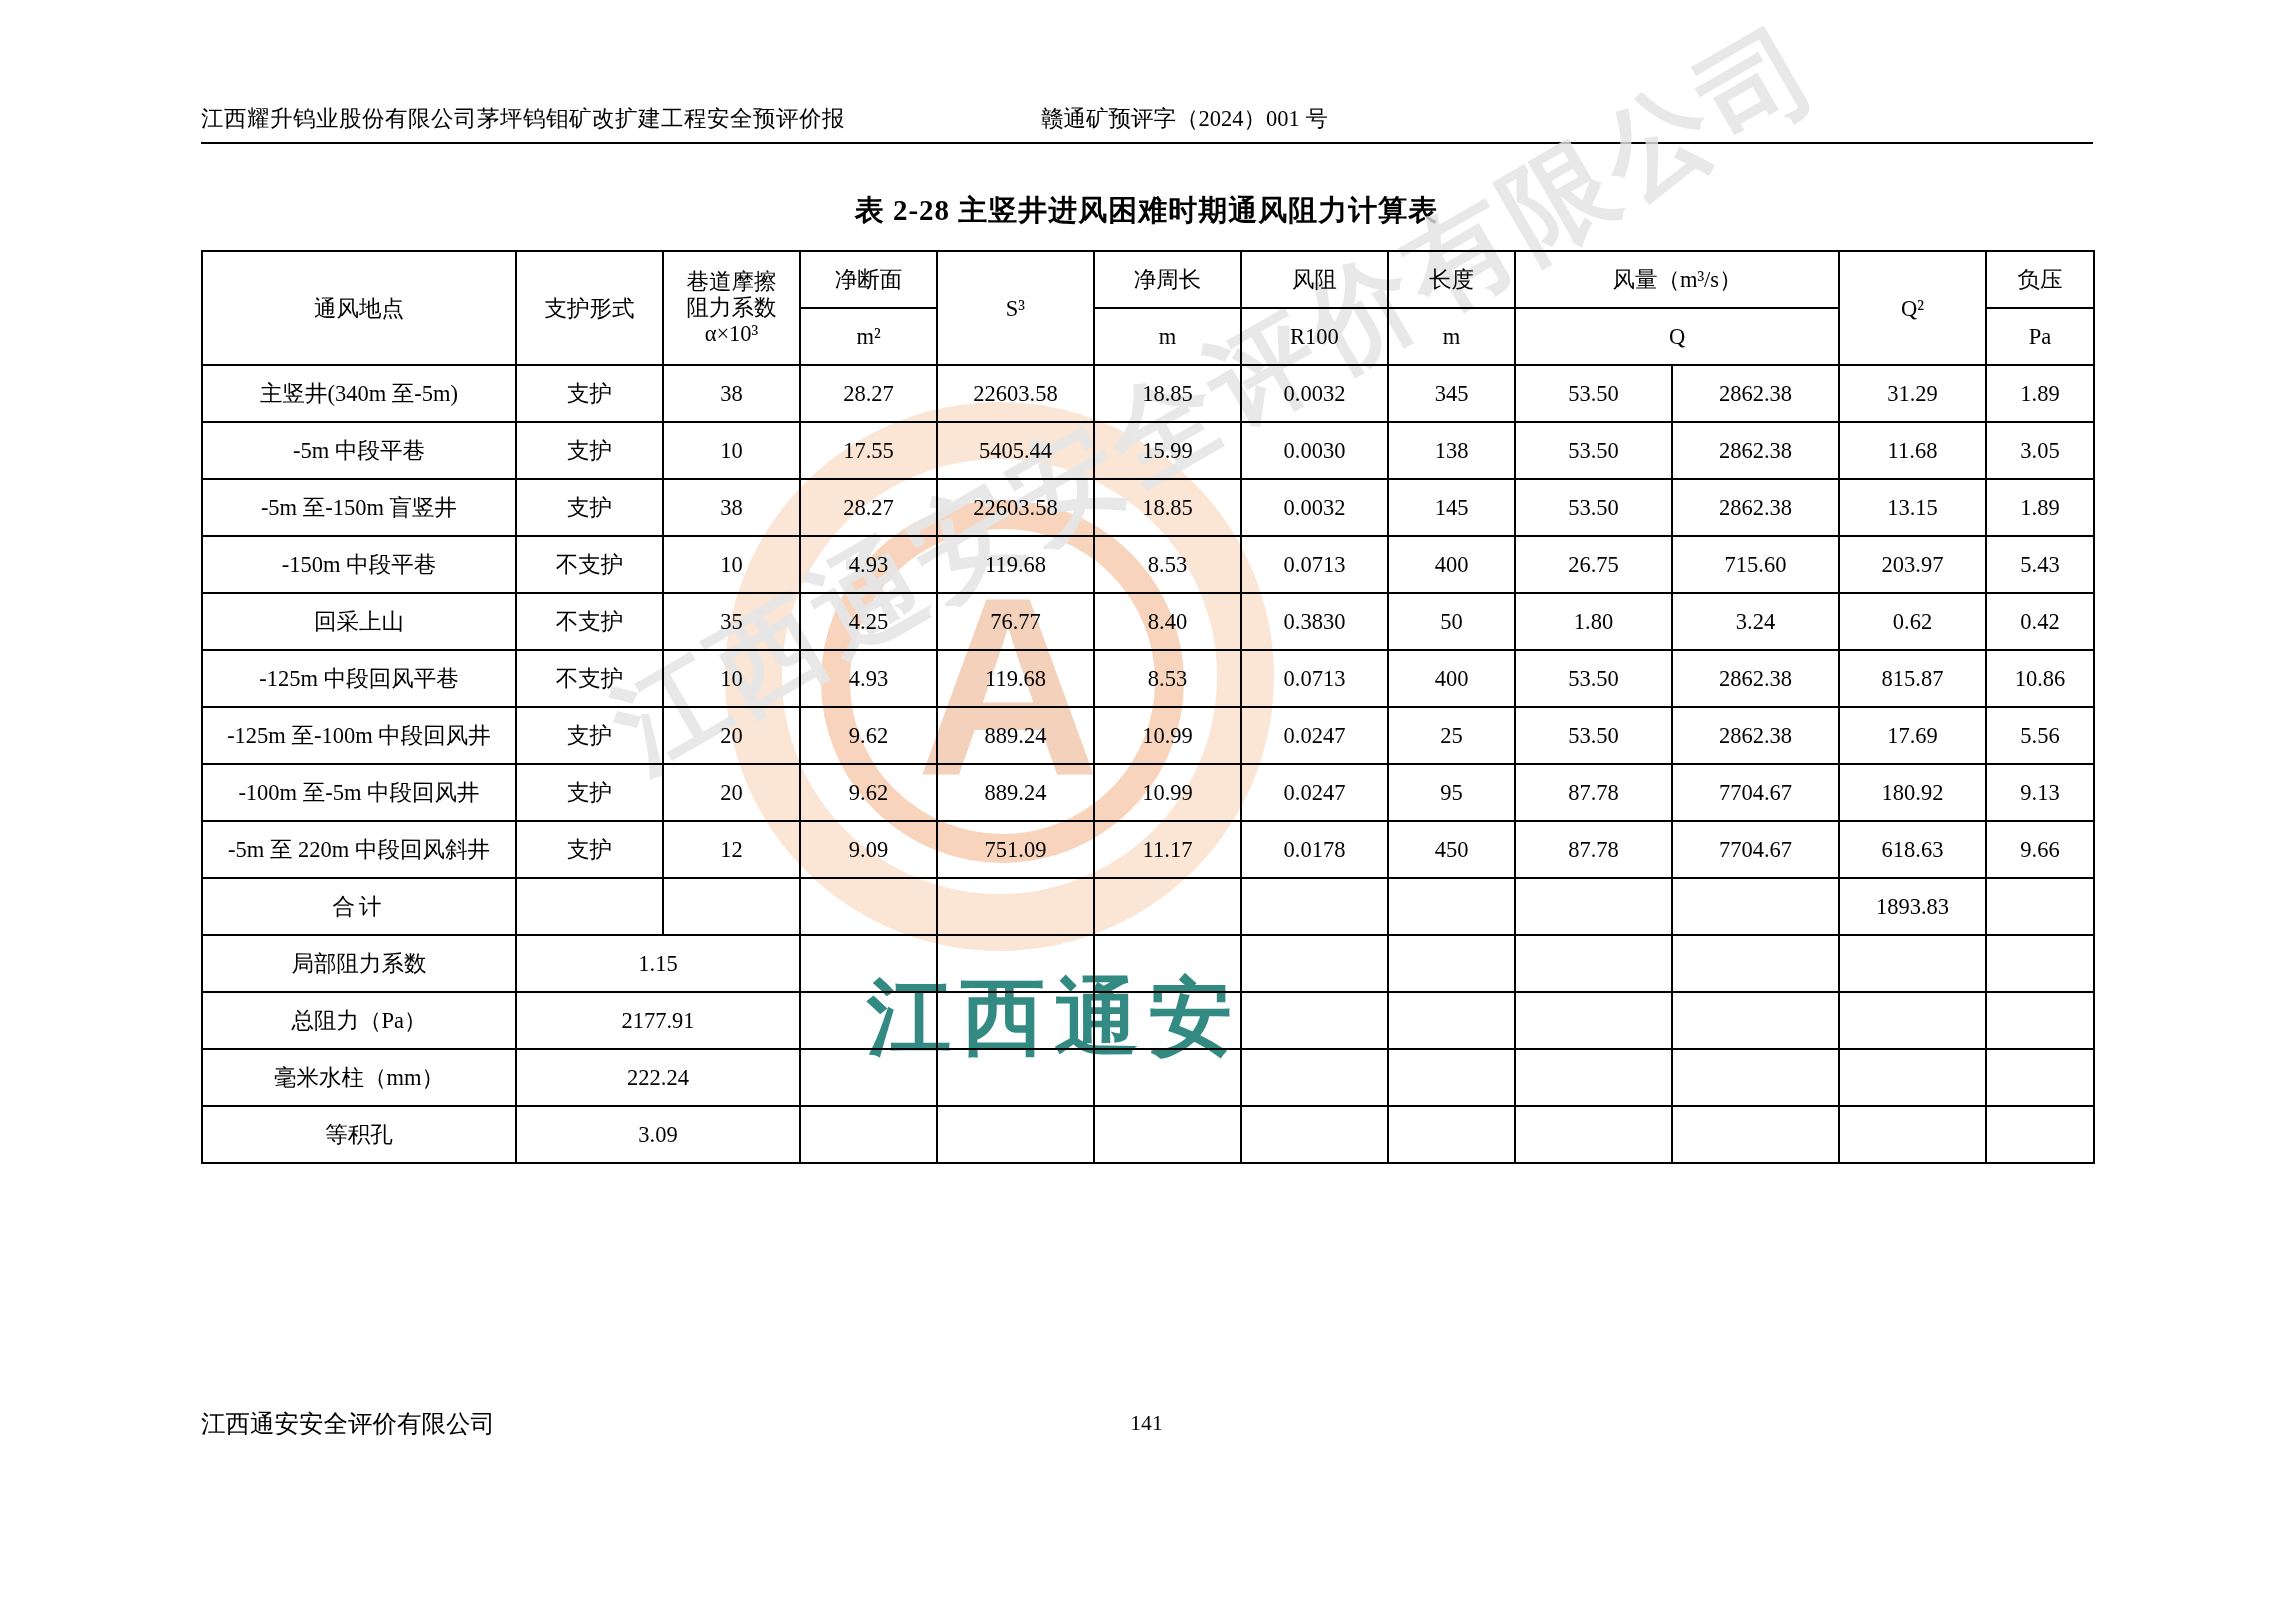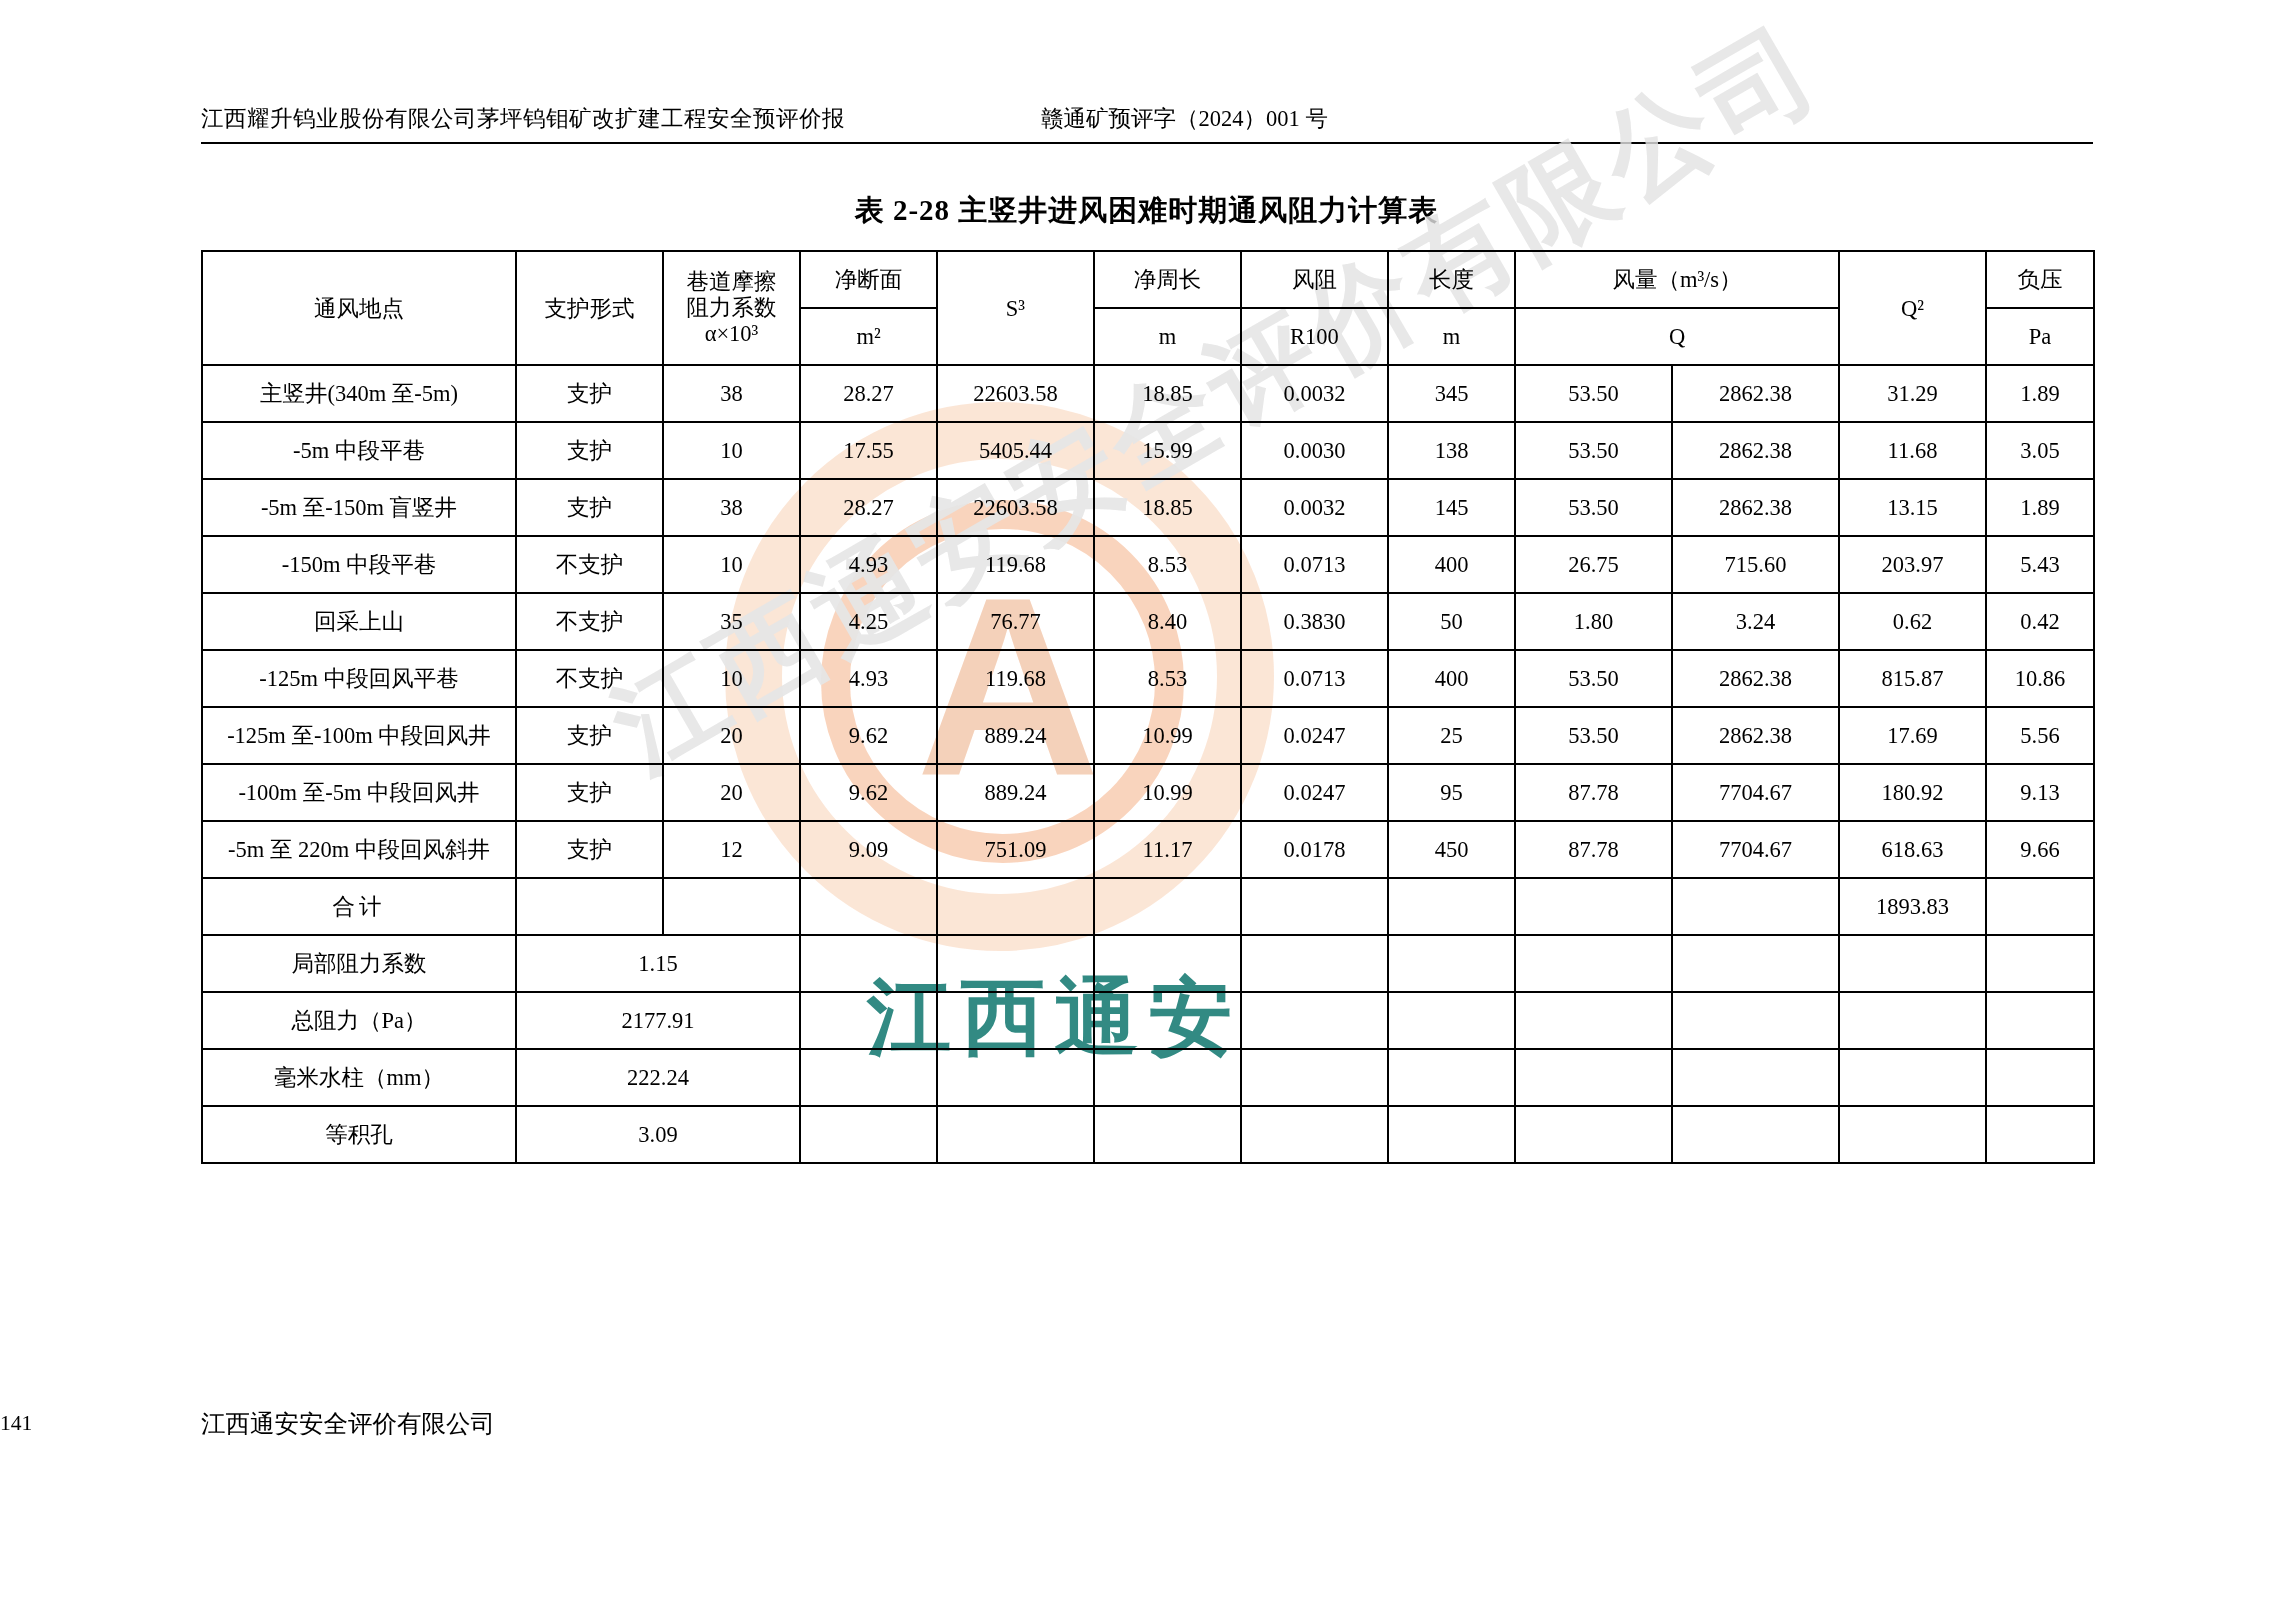--- a/index.html
+++ b/index.html
@@ -175,21 +175,21 @@
     position: absolute;
     left: 201px;
     top: 1407px;
     font-size: 24.5px;
   }
   .footer-page {
     position: absolute;
     left: 0;
     top: 1411px;
     width: 2293px;
-    text-align: left;
+    text-align: center;
     font-size: 21.6px;
   }
 </style>
 </head>
 <body>
 
 <div class="page">
 
   <div class="header">
     <div class="header-left">江西耀升钨业股份有限公司茅坪钨钼矿改扩建工程安全预评价报</div>

